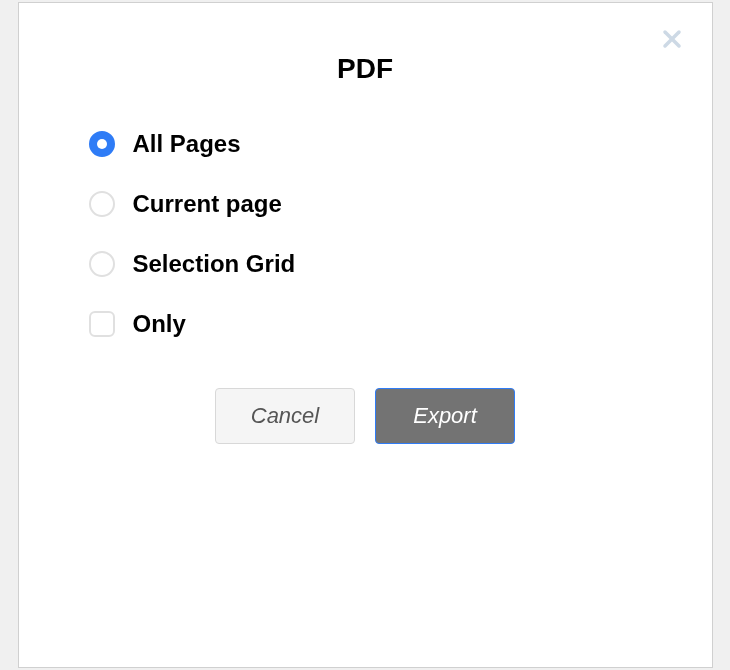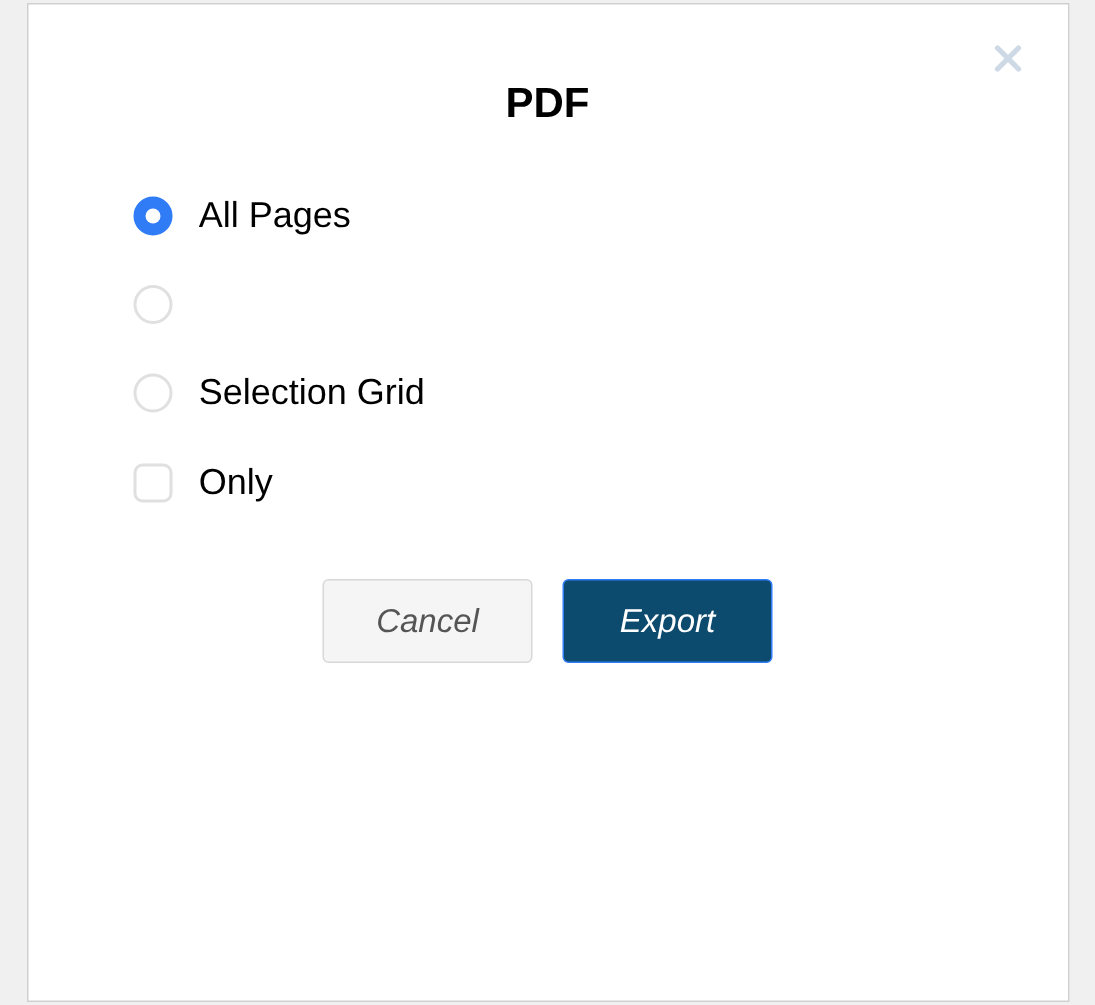--- a/index.html
+++ b/index.html
@@ -44,20 +44,21 @@
       font-weight: 700;
       color: #000;
       margin-top: 20px;
       margin-bottom: 45px;
     }
     .options {
       display: flex;
       flex-direction: column;
       gap: 32px;
       margin-bottom: 50px;
+      font-weight: bold;
     }
     .option-row {
       display: flex;
       align-items: center;
       gap: 18px;
       cursor: pointer;
     }
     .radio {
       width: 26px;
       height: 26px;
@@ -126,21 +127,21 @@
       align-items: center;
       justify-content: center;
       font-style: italic;
     }
     .btn-cancel {
       background: #f5f5f5;
       border: 1px solid #d8d8d8;
       color: #555;
     }
     .btn-export {
-      background: #0c4a6e;
+      background: #737373;
       border: 1px solid #2f7cf6;
       color: #fff;
     }
   </style>
 </head>
 <body>
 
 <div class="dialog">
 
   <div class="close-icon">
@@ -154,20 +155,21 @@
 
   <div class="options">
 
     <div class="option-row">
       <div class="radio checked"></div>
       <span class="option-label">All Pages</span>
     </div>
 
     <div class="option-row">
       <div class="radio"></div>
+      <span class="option-label">Current page</span>
     </div>
 
     <div class="option-row">
       <div class="radio"></div>
       <span class="option-label">Selection Grid</span>
     </div>
 
 
     <div class="option-row">
       <div class="checkbox">

